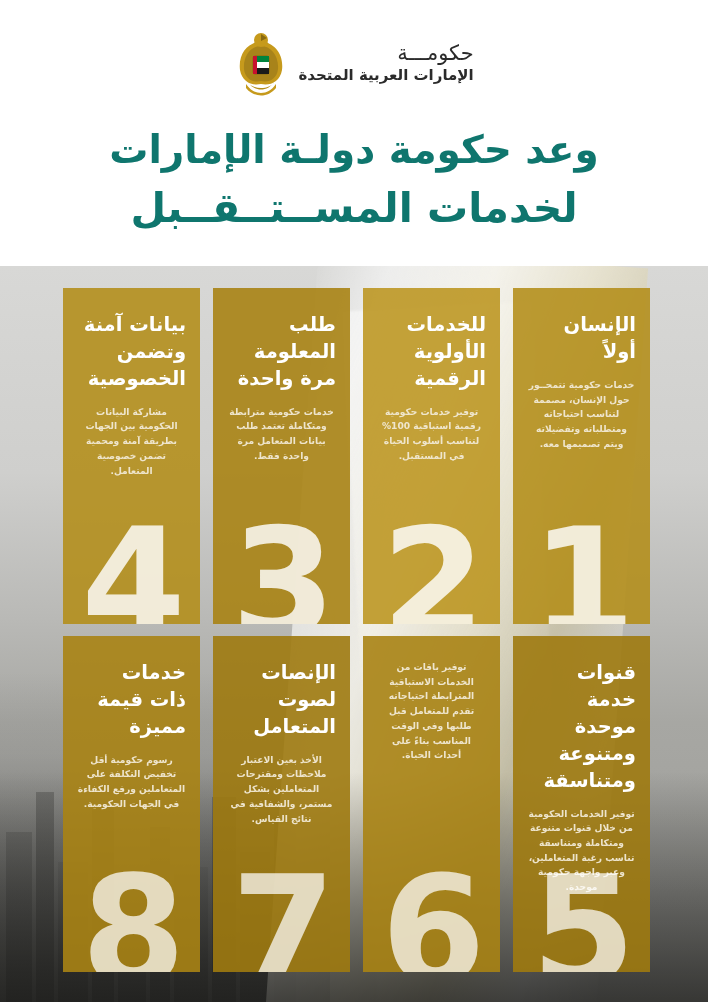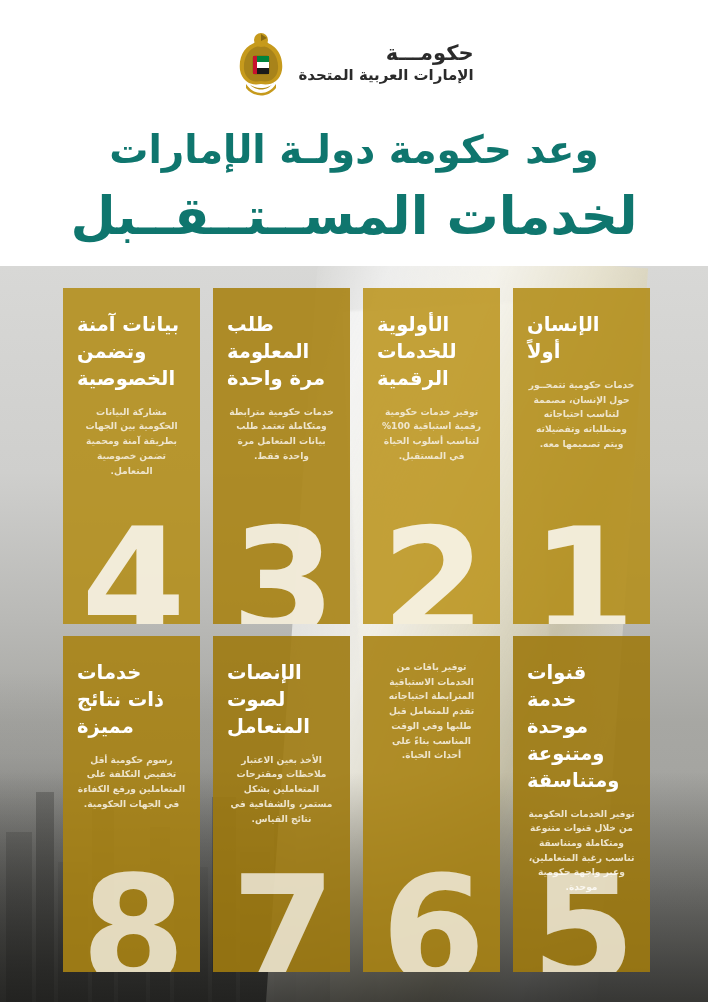--- a/index.html
+++ b/index.html
@@ -36,21 +36,21 @@
     width: 54px; height: 74px;
     position: relative;
   }
   .emblem svg { display:block; }
   .gov-text {
     text-align: right;
     line-height: 1.15;
   }
   .gov-text .l1 {
     font-size: 21px;
-    font-weight: bold;
+    font-weight: normal;
     color: #2b2b2b;
     letter-spacing: 0px;
   }
   .gov-text .l2 {
     font-size: 15px;
     font-weight: bold;
     color: #2b2b2b;
     margin-top: 2px;
   }
 
@@ -60,21 +60,21 @@
     text-align: center;
     color: #0f766e;
   }
   .title-line {
     font-size: 39px;
     font-weight: bold;
     line-height: 1.45;
     letter-spacing: -0.5px;
     white-space: nowrap;
   }
-  .title-line.second { font-size: 52px; text-align: center; }
+  .title-line.second { font-size: 41px; text-align: center; }
 
   
   .body {
     position: relative;
     width: 708px;
     height: 736px;
     overflow: hidden;
     background: #8a8a88;
   }
   .photo-bg {
@@ -140,21 +140,21 @@
   }
   .card.deep { background: rgba(168,131,20,0.9); }
   .card.alt { background: rgba(186,147,26,0.86); }
   .card.dark { background: rgba(158,122,16,0.9); }
 
   .card-title {
     color: #ffffff;
     font-size: 19.5px;
     font-weight: bold;
     line-height: 1.38;
-    text-align: left;
+    text-align: right;
     margin-bottom: 12px;
     letter-spacing: -0.2px;
   }
   .card-desc {
     color: #f2ead6;
     font-size: 9.1px;
     line-height: 1.62;
     text-align: center;
     font-weight: bold;
     opacity: 0.95;
@@ -237,22 +237,22 @@
         <div class="card-title">
           <div>الإنسان</div>
           <div>أولاً</div>
         </div>
         <div class="card-desc">خدمات حكومية تتمحــور حول الإنسان، مصممة لتناسب احتياجاته ومتطلباته وتفضيلاته ويتم تصميمها معه.</div>
         <div class="card-num">1</div>
       </div>
 
       <div class="card alt">
         <div class="card-title">
+          <div>للخدمات</div>
           <div>الأولوية</div>
-          <div>للخدمات</div>
           <div>الرقمية</div>
         </div>
         <div class="card-desc">توفير خدمات حكومية رقمية استباقية 100% لتناسب أسلوب الحياة في المستقبل.</div>
         <div class="card-num">2</div>
       </div>
 
       <div class="card deep">
         <div class="card-title">
           <div>طلب</div>
           <div>المعلومة</div>
@@ -294,21 +294,21 @@
           <div>لصوت</div>
           <div>المتعامل</div>
         </div>
         <div class="card-desc">الأخذ بعين الاعتبار ملاحظات ومقترحات المتعاملين بشكل مستمر، والشفافية في نتائج القياس.</div>
         <div class="card-num">7</div>
       </div>
 
       <div class="card row2 deep">
         <div class="card-title">
           <div>خدمات</div>
-          <div>ذات نتائج</div>
+          <div>ذات قيمة</div>
           <div>مميزة</div>
         </div>
         <div class="card-desc">رسوم حكومية أقل تخفيض التكلفة على المتعاملين ورفع الكفاءة في الجهات الحكومية.</div>
         <div class="card-num">8</div>
       </div>
 
     </div>
   </div>
 
 </div>

